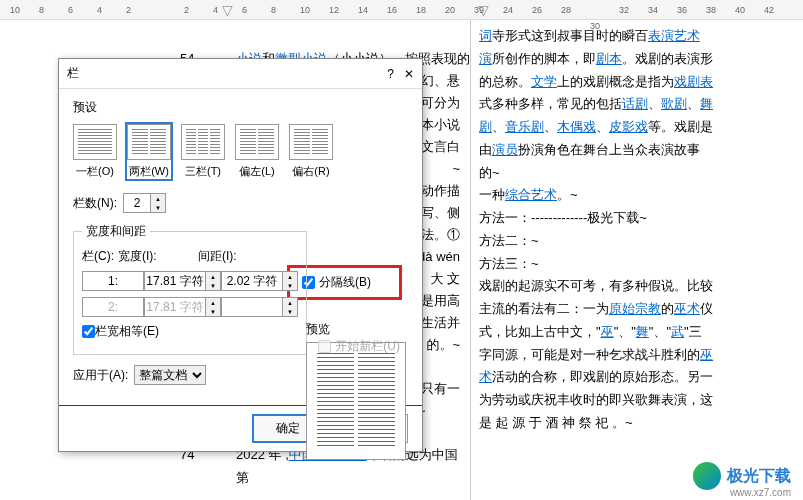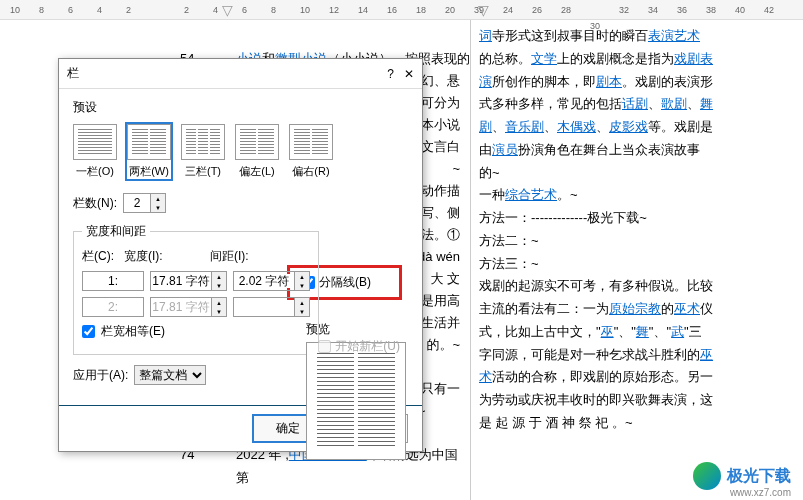--- a/index.html
+++ b/index.html
@@ -22,21 +22,21 @@
 .preset-col { flex: 1; background: repeating-linear-gradient(to bottom, #888 0, #888 1px, transparent 1px, transparent 3px); }
 .cols-row { display: flex; align-items: center; gap: 6px; margin-bottom: 10px; }
 .spinner { display: flex; align-items: center; border: 1px solid #999; height: 20px; }
 .spinner input { border: none; width: 26px; text-align: center; font-size: 12px; outline: none; }
 .spinner-btns { display: flex; flex-direction: column; border-left: 1px solid #999; }
 .spinner-btn { width: 14px; height: 9px; font-size: 6px; display: flex; align-items: center; justify-content: center; background: #f0f0f0; cursor: pointer; }
 .sep-check { position: absolute; right: 20px; top: 176px; border: 3px solid #d22; padding: 6px 28px 6px 12px; display: flex; align-items: center; gap: 4px; }
 .section-label { font-size: 12px; margin-bottom: 4px; }
 .width-section { border: 1px solid #ccc; padding: 8px; margin-bottom: 8px; position: relative; width: 230px; }
 .width-section legend { font-size: 12px; padding: 0 4px; }
-.wr { display: flex; align-items: center; gap: 6px; margin-bottom: 6px; }
+.wr { display: flex; align-items: center; gap: 0; margin-bottom: 6px; }
 .wr .spinner input { width: 60px; }
 .preview-box { position: absolute; right: 16px; top: 232px; width: 100px; }
 .preview-pane { border: 1px solid #999; height: 118px; margin-top: 4px; padding: 10px; display: flex; gap: 4px; background: #fff; }
 .preview-pane > div { flex: 1; background: repeating-linear-gradient(to bottom, #666 0, #666 1px, transparent 1px, transparent 4px); }
 .apply-row { display: flex; align-items: center; gap: 6px; margin: 10px 0; }
 .apply-row select { border: 1px solid #999; height: 20px; width: 72px; font-size: 12px; }
 .newcol { position: absolute; right: 22px; bottom: 50px; display: flex; align-items: center; gap: 4px; color: #aaa; }
 .btn-row { display: flex; justify-content: flex-end; gap: 14px; padding: 8px 14px; border-top: 1px solid #0c4a6e; }
 .btn { border: 1px solid #999; padding: 4px 22px; background: #f8f8f8; font-size: 12px; cursor: pointer; }
 .btn.primary { border: 2px solid #2a7fd4; }
@@ -146,22 +146,22 @@
         <span style="position: absolute; left: 0px;">73</span>
         <span class="doc-line" style="position: absolute; right: auto; left: 28px;">~</span>
       </div>
       <div style="position: relative; height: 22px;">
         <span style="position: absolute; left: 0px;">74</span>
         <span class="doc-line" style="position: absolute; right: auto; left: 28px;">2022 年 ,<span class="link">中国诗歌学会</span>命名清远为中国第</span>
       </div>
     </div>
   <div class="right-col" id="rightcol">
       <div><span class="link">词</span>寺形式这到叔事目时的瞬百<span class="link">表演艺术</span></div>
+      <div><span class="link">演</span>所创作的脚本，即<span class="link">剧本</span>。戏剧的表演形</div>
       <div>的总称。<span class="link">文学</span>上的戏剧概念是指为<span class="link">戏剧表</span></div>
-      <div><span class="link">演</span>所创作的脚本，即<span class="link">剧本</span>。戏剧的表演形</div>
       <div>式多种多样，常见的包括<span class="link">话剧</span>、<span class="link">歌剧</span>、<span class="link">舞</span></div>
       <div><span class="link">剧</span>、<span class="link">音乐剧</span>、<span class="link">木偶戏</span>、<span class="link">皮影戏</span>等。戏剧是</div>
       <div>由<span class="link">演员</span>扮演角色在舞台上当众表演故事</div>
       <div>的~</div>
       <div>一种<span class="link">综合艺术</span>。~</div>
       <div>方法一：-------------极光下载~</div>
       <div>方法二：~</div>
       <div>方法三：~</div>
       <div>戏剧的起源实不可考，有多种假说。比较</div>
       <div>主流的看法有二：一为<span class="link">原始宗教</span>的<span class="link">巫术</span>仪</div>

